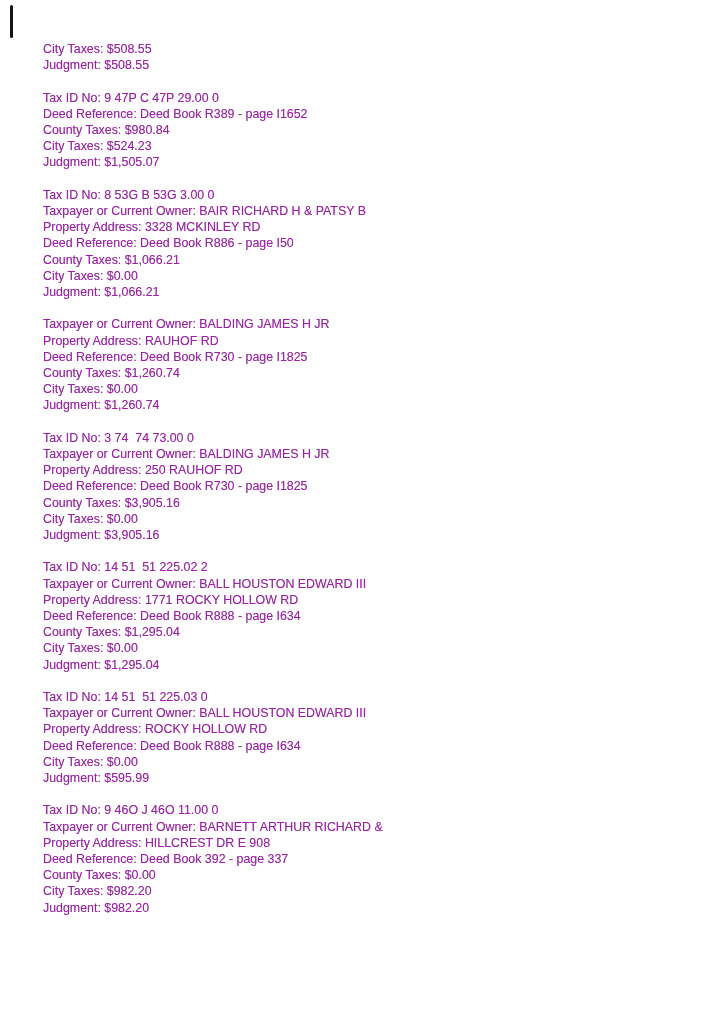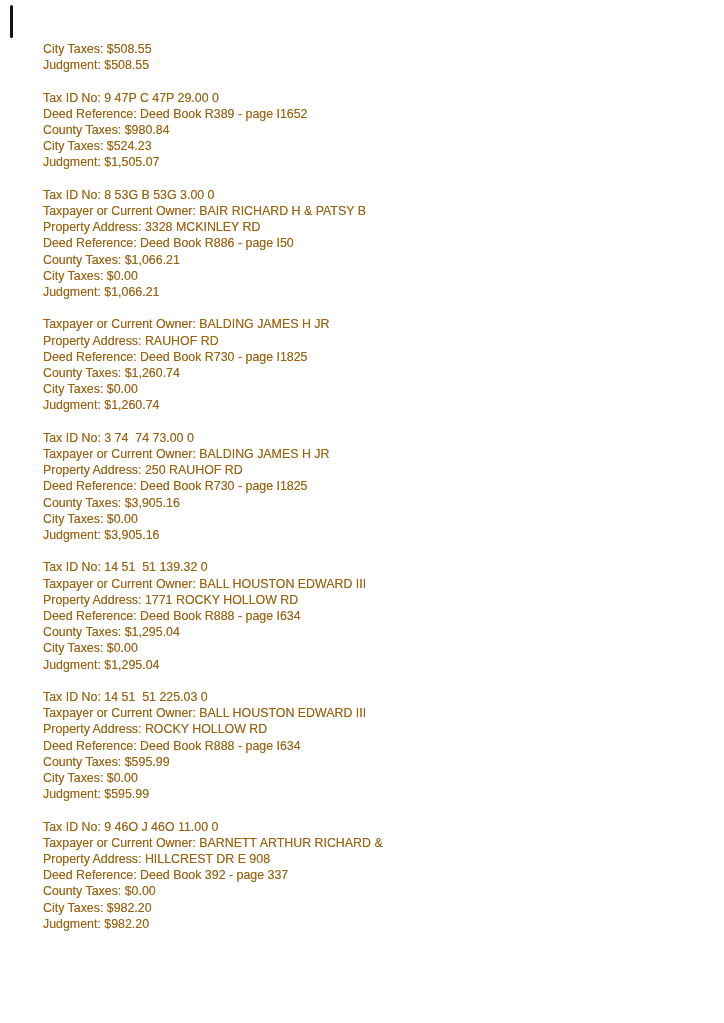--- a/index.html
+++ b/index.html
@@ -46,21 +46,21 @@
   }
   .line {
     white-space: pre-wrap;
   }
 </style>
 </head>
 <body>
 
 <div class="page" style="background: rgb(255, 255, 255);">
   <div class="scan-mark" style="background: rgb(20, 20, 20);"></div>
-  <main class="content" style="color: #a16207;">
+  <main class="content" style="color: #a21caf;">
       <div class="record">
         <div class="line">City Taxes: $508.55</div>
         <div class="line">Judgment: $508.55</div>
       </div>
       <div class="record">
         <div class="line">Tax ID No: 9 47P C 47P 29.00 0</div>
         <div class="line">Deed Reference: Deed Book R389 - page I1652</div>
         <div class="line">County Taxes: $980.84</div>
         <div class="line">City Taxes: $524.23</div>
         <div class="line">Judgment: $1,505.07</div>
@@ -85,34 +85,33 @@
       <div class="record">
         <div class="line">Tax ID No: 3 74  74 73.00 0</div>
         <div class="line">Taxpayer or Current Owner: BALDING JAMES H JR</div>
         <div class="line">Property Address: 250 RAUHOF RD</div>
         <div class="line">Deed Reference: Deed Book R730 - page I1825</div>
         <div class="line">County Taxes: $3,905.16</div>
         <div class="line">City Taxes: $0.00</div>
         <div class="line">Judgment: $3,905.16</div>
       </div>
       <div class="record">
-        <div class="line">Tax ID No: 14 51  51 139.32 0</div>
+        <div class="line">Tax ID No: 14 51  51 225.02 2</div>
         <div class="line">Taxpayer or Current Owner: BALL HOUSTON EDWARD III</div>
         <div class="line">Property Address: 1771 ROCKY HOLLOW RD</div>
         <div class="line">Deed Reference: Deed Book R888 - page I634</div>
         <div class="line">County Taxes: $1,295.04</div>
         <div class="line">City Taxes: $0.00</div>
         <div class="line">Judgment: $1,295.04</div>
       </div>
       <div class="record">
         <div class="line">Tax ID No: 14 51  51 225.03 0</div>
         <div class="line">Taxpayer or Current Owner: BALL HOUSTON EDWARD III</div>
         <div class="line">Property Address: ROCKY HOLLOW RD</div>
         <div class="line">Deed Reference: Deed Book R888 - page I634</div>
-        <div class="line">County Taxes: $595.99</div>
         <div class="line">City Taxes: $0.00</div>
         <div class="line">Judgment: $595.99</div>
       </div>
       <div class="record">
         <div class="line">Tax ID No: 9 46O J 46O 11.00 0</div>
         <div class="line">Taxpayer or Current Owner: BARNETT ARTHUR RICHARD &amp;</div>
         <div class="line">Property Address: HILLCREST DR E 908</div>
         <div class="line">Deed Reference: Deed Book 392 - page 337</div>
         <div class="line">County Taxes: $0.00</div>
         <div class="line">City Taxes: $982.20</div>

